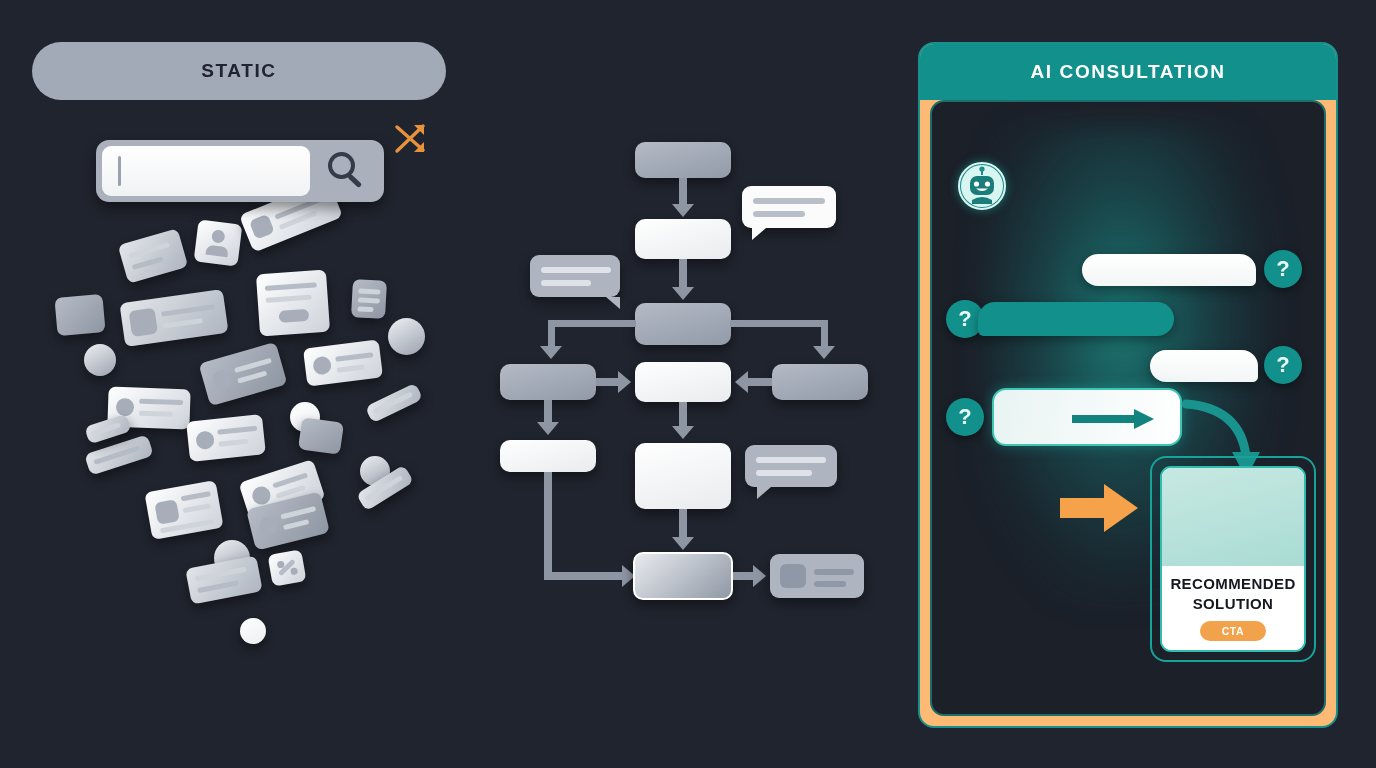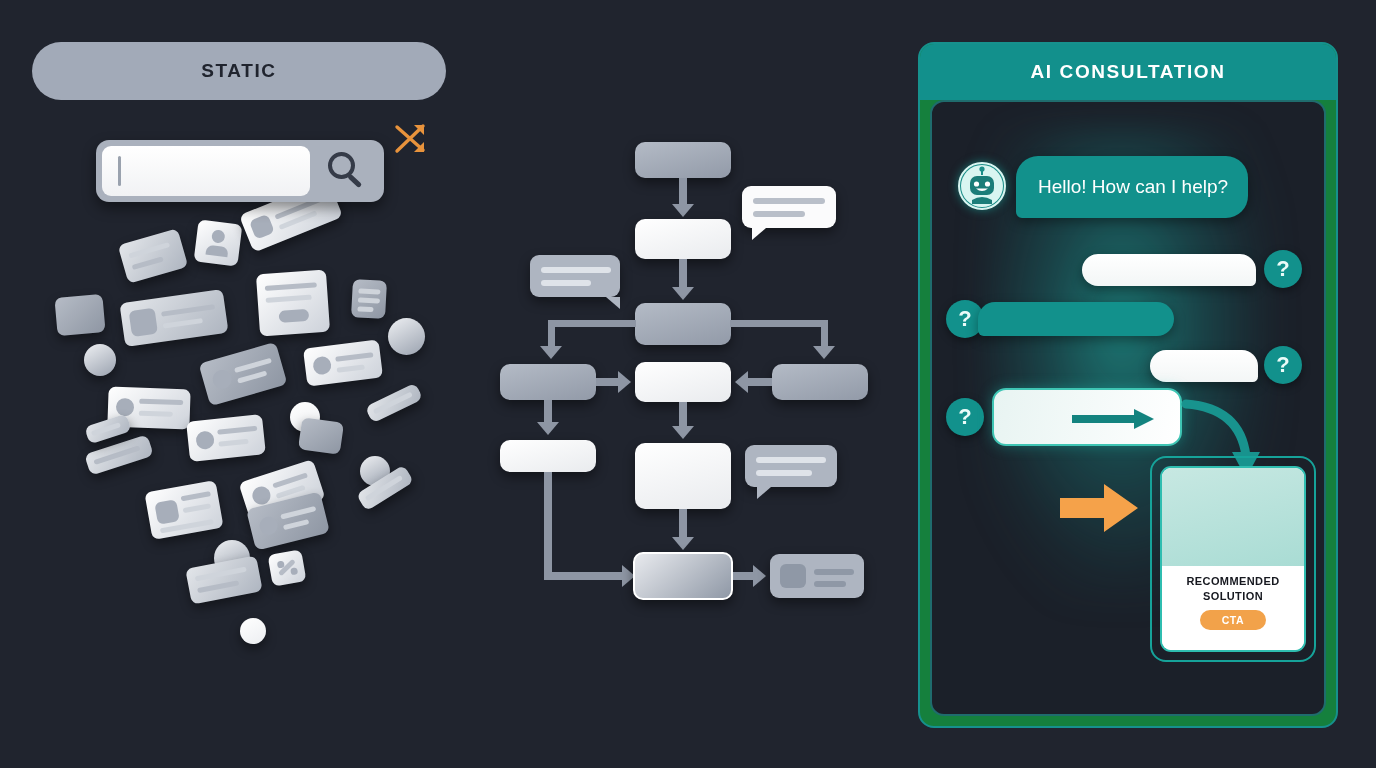--- a/index.html
+++ b/index.html
@@ -112,21 +112,21 @@
     position:absolute; border-radius:9px; background:#aeb5c1;
     box-shadow:0 5px 12px rgba(0,0,0,.42);
   }
   .outcard .sq { position:absolute; border-radius:6px; background:#8f98a6; }
   .outcard .ln { position:absolute; height:6px; border-radius:4px; background:#8f98a6; }
 
   
   .panel-ai {
     position:absolute; left:918px; top:42px; width:420px; height:686px;
     border:2px solid #16918d; border-radius:16px;
-    background:#15803d;
+    background:#fdba74;
   }
   .ai-inner {
     position:absolute; left:10px; top:56px; right:10px; bottom:10px;
     border:2px solid #1f6c6d; border-radius:14px;
     background:#1b2029; overflow:hidden;
   }
   .glow {
     position:absolute; left:12%; top:4%; width:76%; height:78%;
     background: radial-gradient(ellipse at 48% 42%, rgba(28,190,176,.55) 0%, rgba(22,145,141,.30) 36%, rgba(20,90,95,.10) 64%, rgba(0,0,0,0) 78%);
     filter: blur(14px);
@@ -166,21 +166,21 @@
   }
   .solcard .hero {
     position:absolute; left:0; top:0; width:100%; height:54%;
     background: linear-gradient(165deg,#c7e8e2,#a9dcd4);
   }
   .solcard .body {
     position:absolute; left:0; top:54%; width:100%; height:46%;
     background:#ffffff; text-align:center; padding-top:8px;
   }
   .sol-title {
-    font-size:11px; font-weight:bold; color:#16181f;
+    font-size:15px; font-weight:bold; color:#16181f;
     letter-spacing:.4px; line-height:1.32;
   }
   .cta {
     display:inline-block; margin-top:7px;
     background:#f2a24a; color:#ffffff;
     font-size:10.5px; font-weight:bold; letter-spacing:.6px;
     padding:4px 22px; border-radius:11px;
   }
 </style>
 </head>
@@ -423,23 +423,20 @@
           <rect x="21" y="5" width="2" height="6" fill="#1b8d88"></rect>
           <circle cx="22" cy="5" r="2.6" fill="#1b8d88"></circle>
           <rect x="10" y="12" width="24" height="19" rx="7" fill="#1b7d79"></rect>
           <circle cx="16.5" cy="20" r="2.6" fill="#ffffff"></circle>
           <circle cx="27.5" cy="20" r="2.6" fill="#ffffff"></circle>
           <path d="M16 24.5 Q22 29.5 28 24.5 Z" fill="#ffffff"></path>
           <path d="M12 36 Q22 30 32 36 L32 40 L12 40 Z" fill="#1b7d79"></path>
         </svg>
       </div>
 
-      <div class="bub-teal greet" style="left:84px;top:54px;width:232px;height:62px;">
-        <span>Hello! How can I help?</span>
-      </div>
 
       <div class="bub-white" style="left:150px;top:152px;width:174px;height:32px;border-radius:18px 18px 6px 18px;"></div>
       <div class="qmark" style="left:332px;top:148px;width:38px;height:38px;">
         <span>?</span>
       </div>
 
       <div class="qmark" style="left:14px;top:198px;width:38px;height:38px;">
         <span>?</span>
       </div>
       <div class="bub-teal" style="left:46px;top:200px;width:196px;height:34px;border-radius:18px 18px 18px 6px;"></div>

